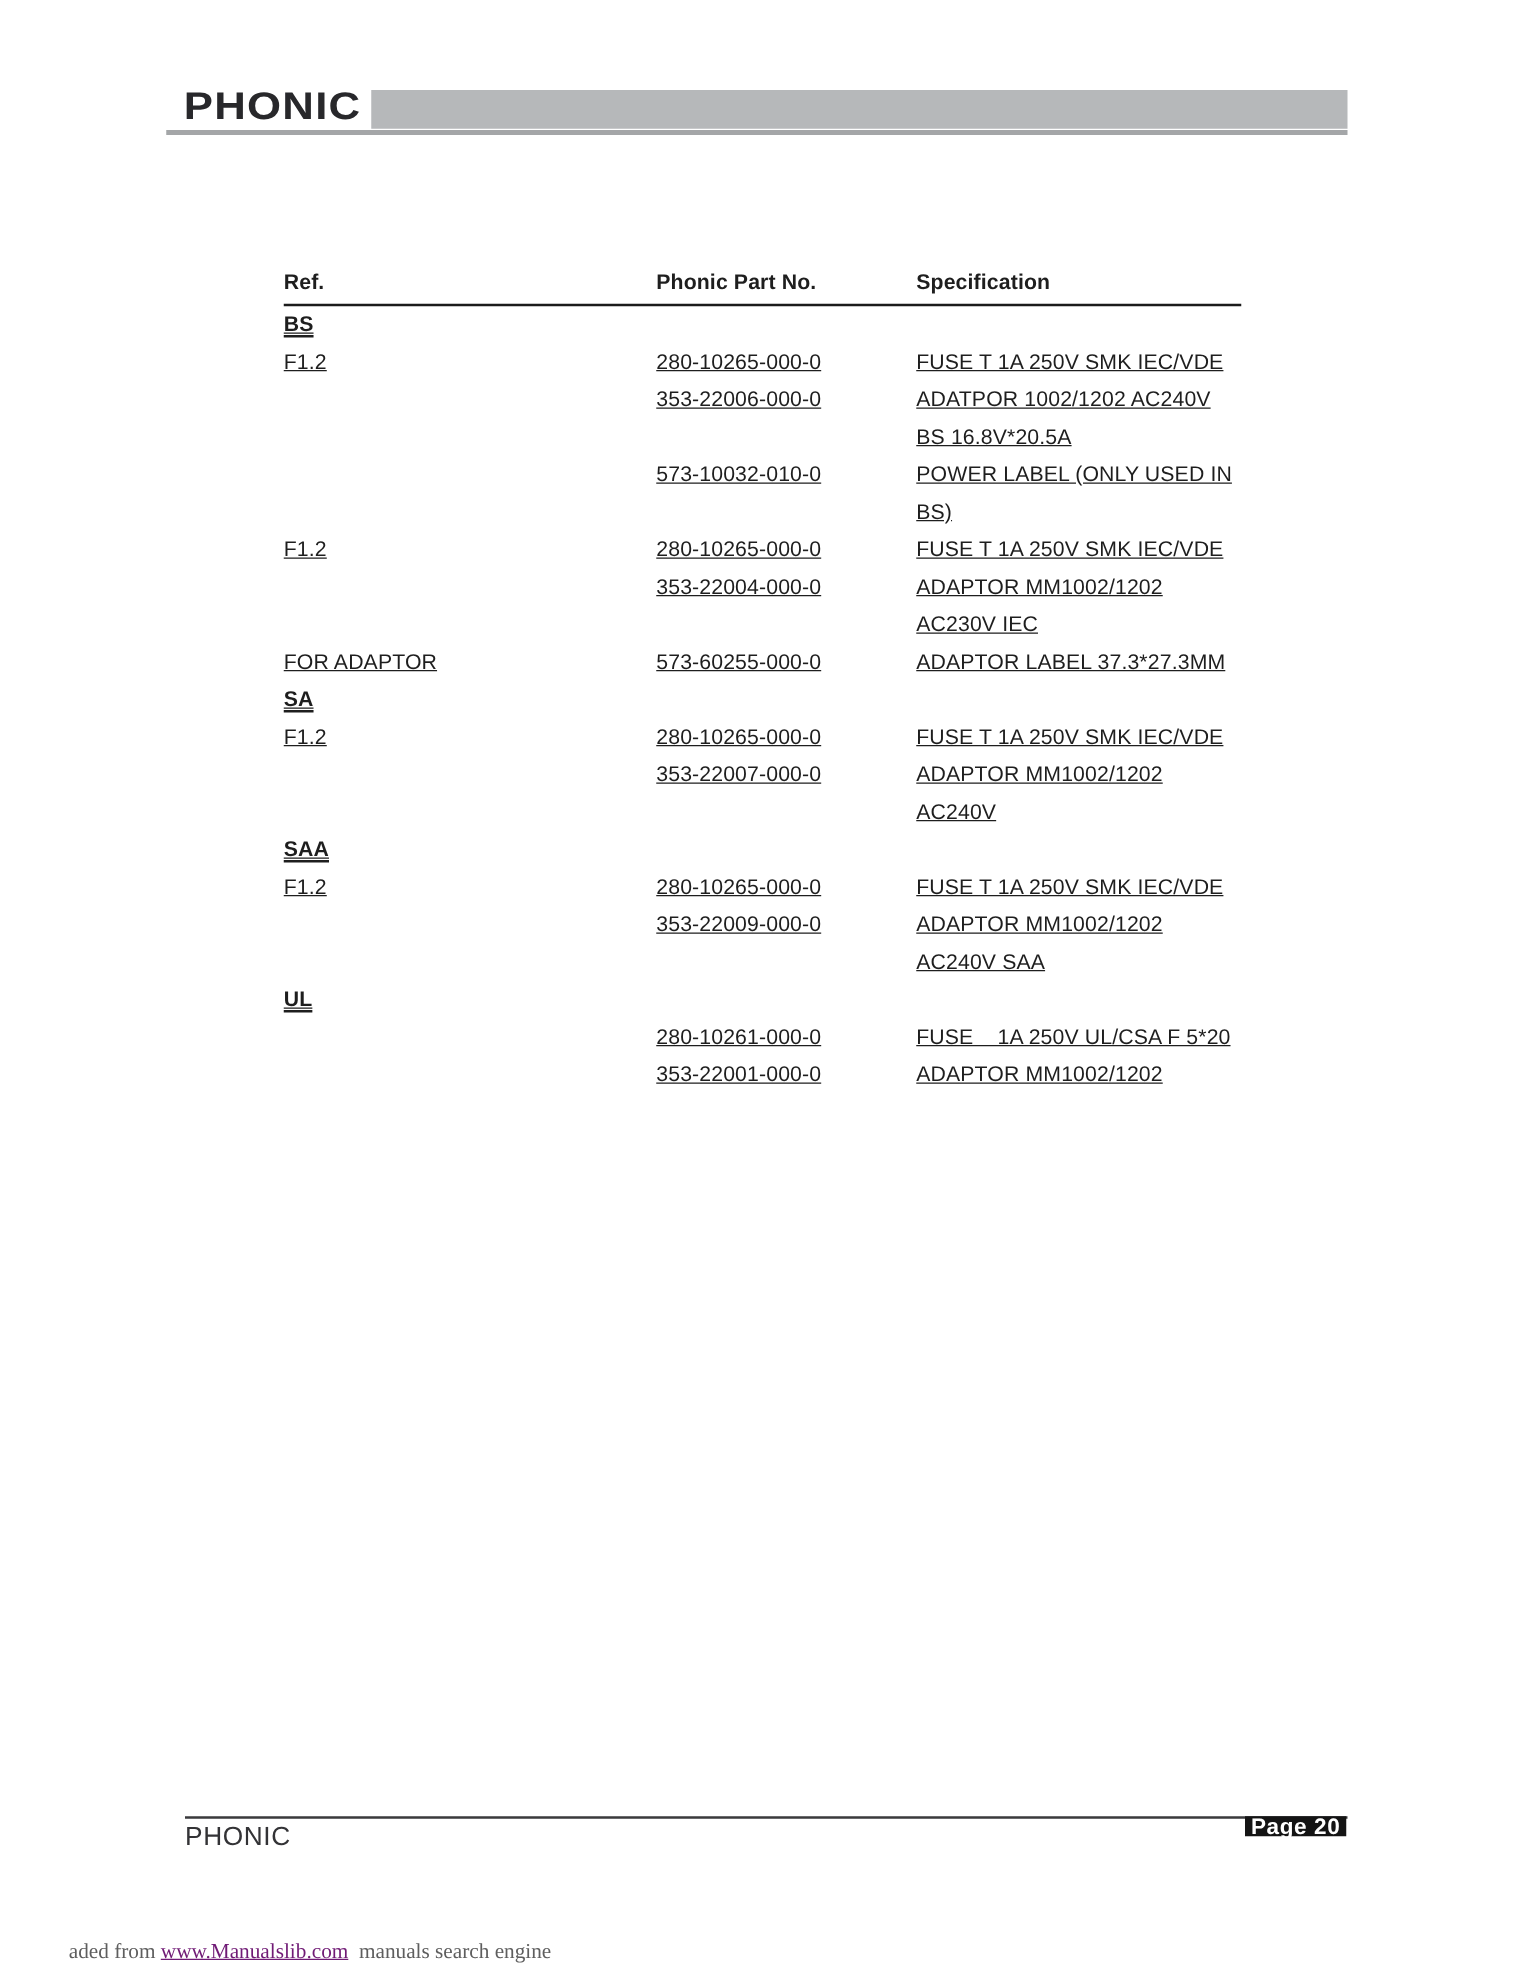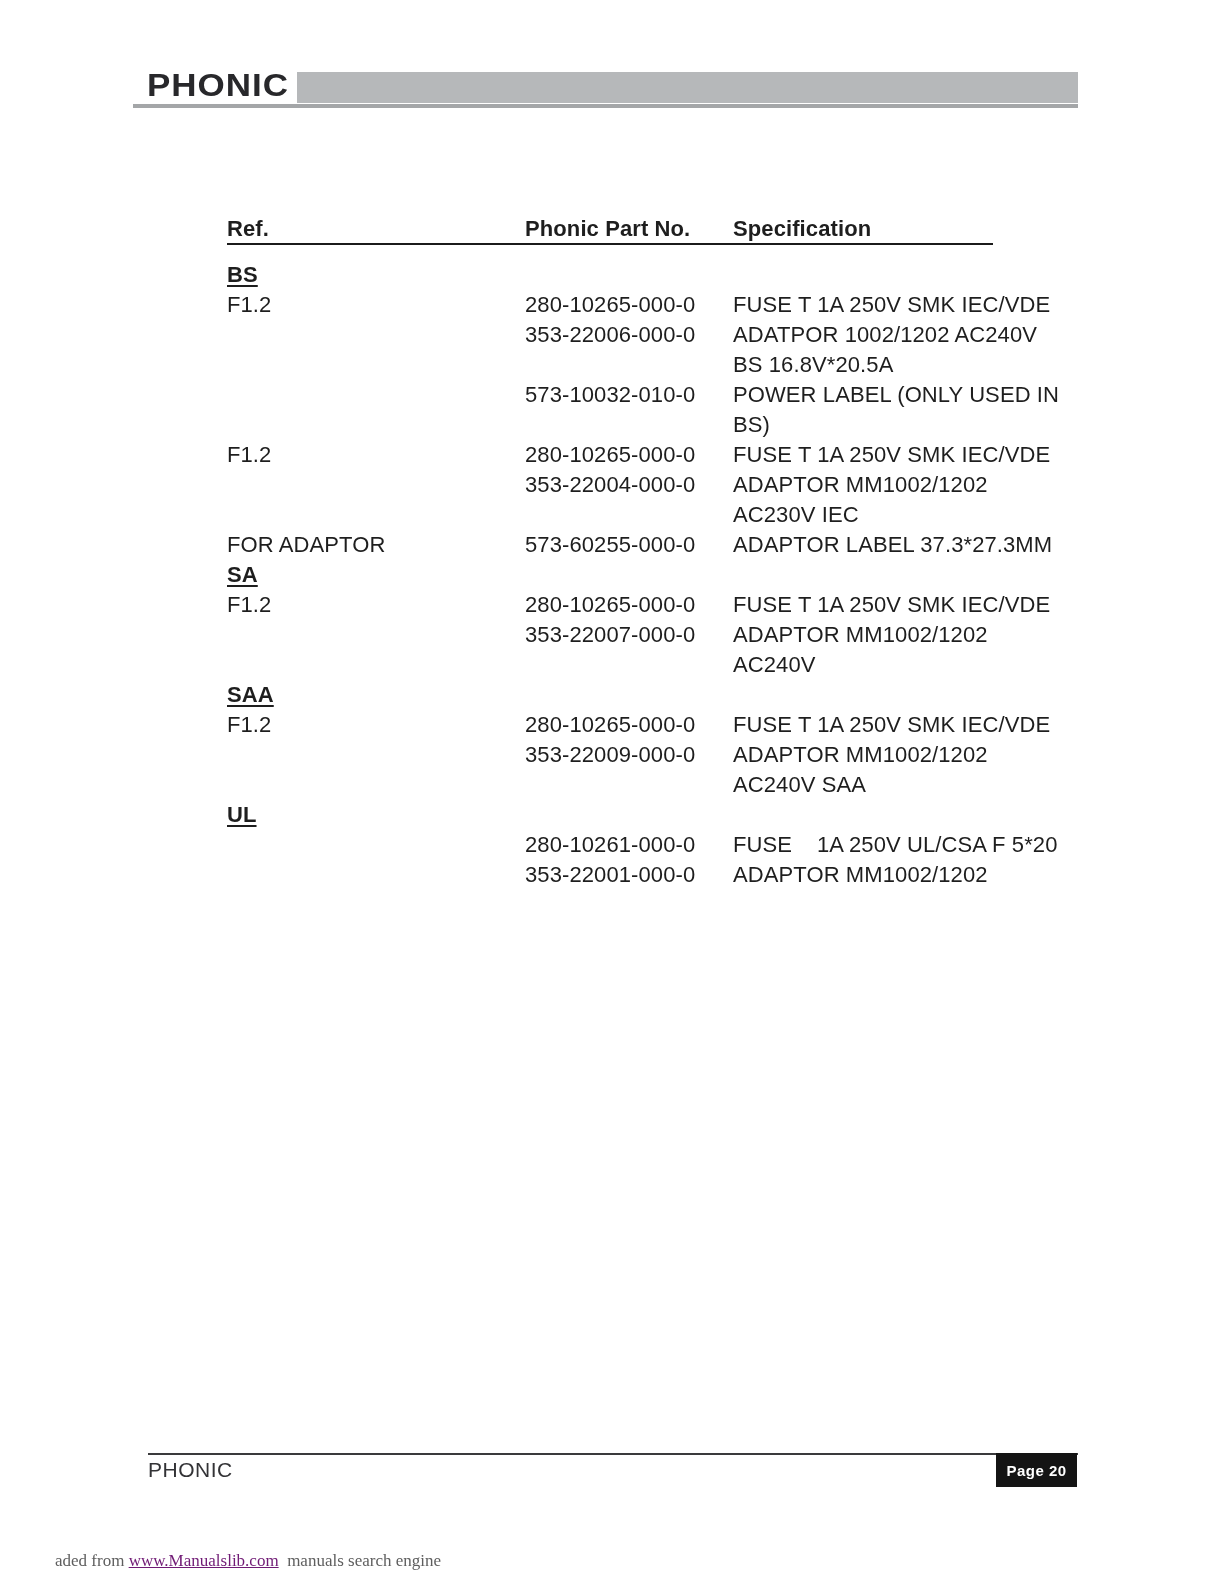--- a/index.html
+++ b/index.html
@@ -48,32 +48,33 @@
     height: 4px;
     background: #a4a6a8;
   }
 
   
   .parts-table {
     position: absolute;
     left: 227px;
     top: 216px;
     width: 766px;
-    font-size: 22px;
+    font-size: 17px;
   }
   .t-head {
     display: grid;
     grid-template-columns: 298px 208px 1fr;
     align-items: start;
     height: 27px;
     border-bottom: 2px solid #1b1b1b;
     font-weight: 700;
   }
   .t-body {
-    padding-top: 15px;
+    padding-top: 0;
+    text-decoration: underline;
   }
   .line {
     display: grid;
     grid-template-columns: 298px 208px 1fr;
     align-items: center;
     height: 30px;
   }
   .cell {
     white-space: pre;
     letter-spacing: 0.1px;
@@ -100,24 +101,24 @@
     top: 1458px;
     font-size: 21px;
     letter-spacing: 0.5px;
     color: #333336;
   }
   .page-badge {
     position: absolute;
     left: 996px;
     top: 1453px;
     width: 81px;
-    height: 34px;
+    height: 16px;
     background: #141414;
     color: #ffffff;
-    font-size: 15px;
+    font-size: 18px;
     font-weight: 700;
     letter-spacing: 0.5px;
     display: flex;
     align-items: center;
     justify-content: center;
   }
 
   
   .watermark {
     position: absolute;

